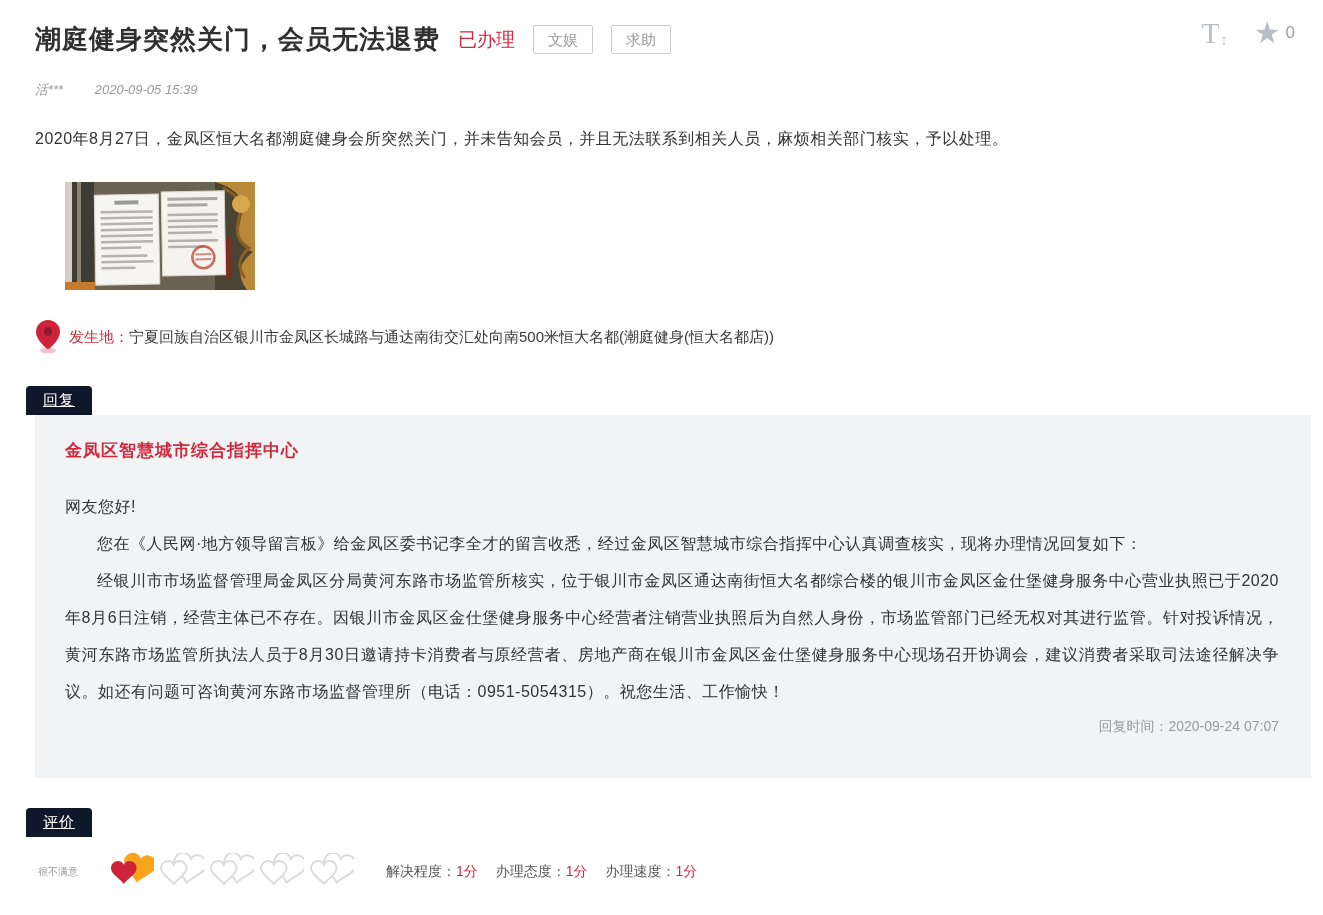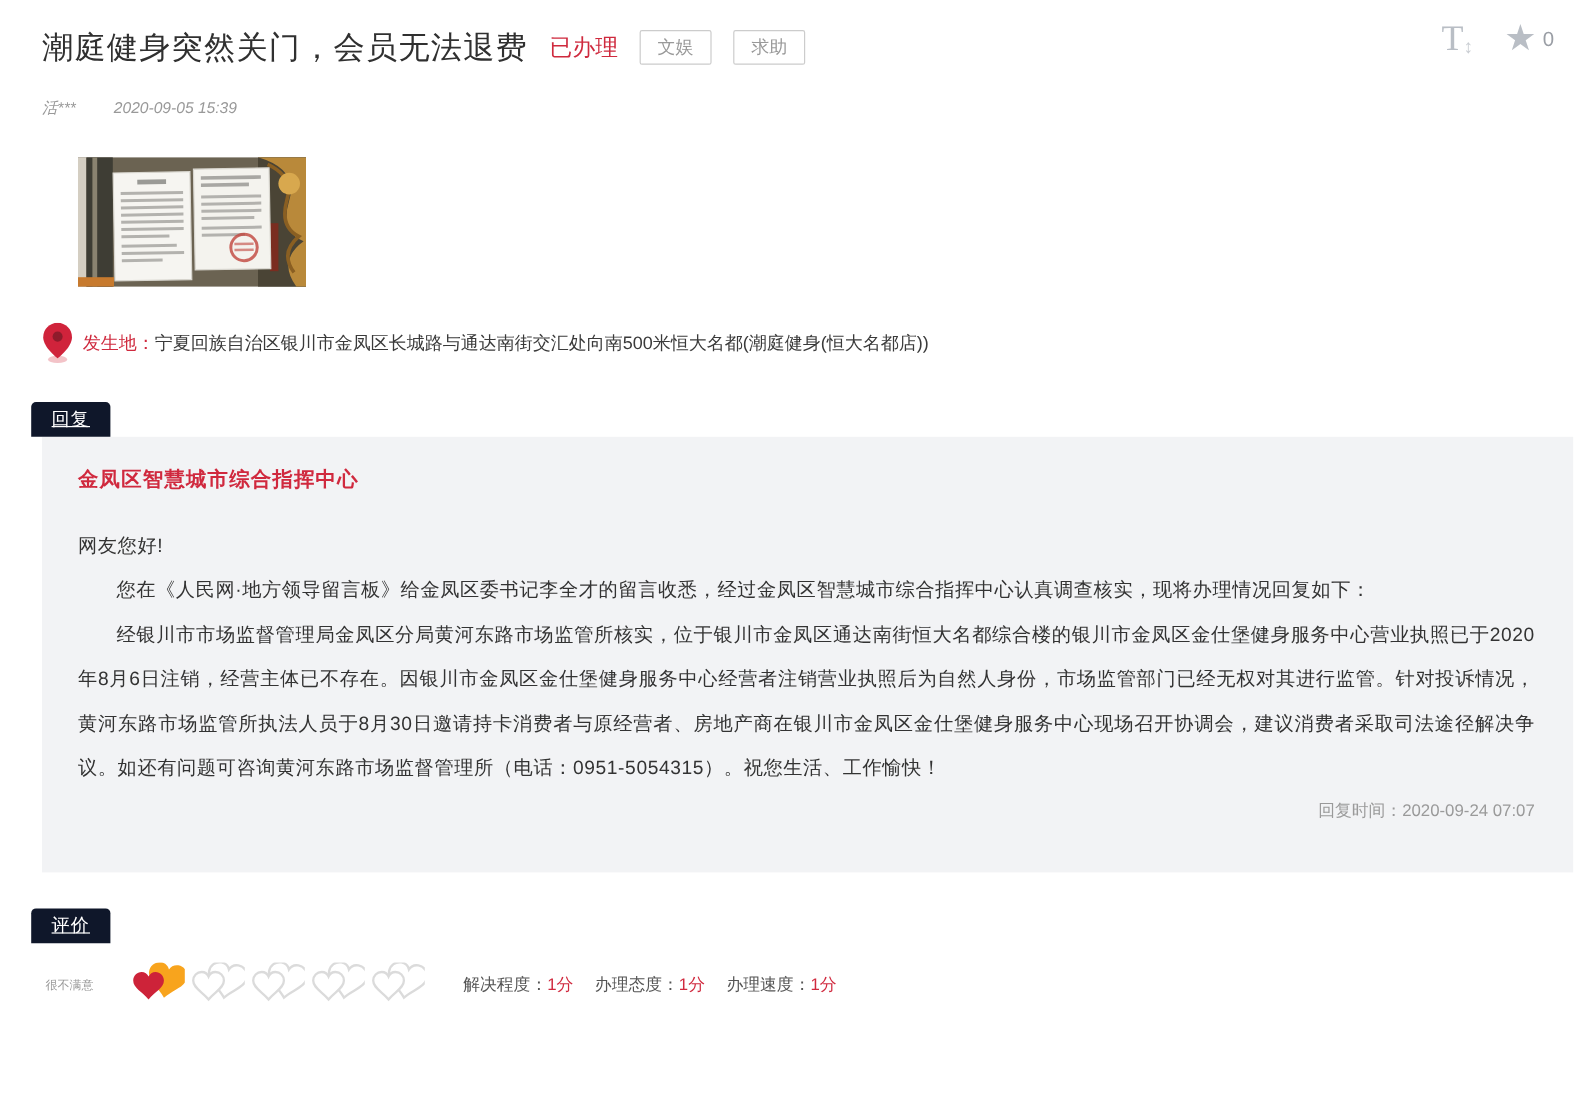--- a/index.html
+++ b/index.html
@@ -6,21 +6,21 @@
   html,body { background:#fff; }
   body {
     width:1323px; height:915px;
     font-family:"Liberation Sans","DejaVu Sans",sans-serif;
     color:#333; overflow:hidden; position:relative;
   }
   .page { padding-top:22px; }
 
   
   .title-row { display:flex; align-items:center; margin-left:35px; margin-right:30px; }
-  h1.title { font-size:26px; font-weight:normal; color:#303030; letter-spacing:1px; }
+  h1.title { font-size:26px; font-weight:bold; color:#303030; letter-spacing:1px; }
   .status { color:#cf2a3e; font-size:19px; margin-left:18px; }
   .tag {
     display:inline-block; border:1px solid #ccc; color:#999; background:#fff;
     font-size:15px; padding:3px 14px; margin-left:18px; border-radius:2px; line-height:1.4;
   }
   .tools { position:absolute; right:28px; top:18px; display:flex; align-items:center; }
   .font-tool { font-family:"Liberation Serif","DejaVu Serif",serif; font-size:30px; color:#b9bec5; line-height:1; cursor:pointer; }
   .font-tool small { font-family:"Liberation Sans",sans-serif; font-size:16px; color:#c9cdd2; vertical-align:-2px; }
   .star-tool { font-size:30px; color:#b9bec5; margin-left:26px; line-height:1; cursor:pointer; }
   .star-count { font-size:17px; color:#9a9ea5; margin-left:5px; }
@@ -82,20 +82,21 @@
     <span class="font-tool"><span>T</span><small>↕</small></span>
     <span class="star-tool">★</span>
     <span class="star-count">0</span>
   </div>
 
   <div class="meta">
     <span class="author">活***</span>
     <span class="date">2020-09-05 15:39</span>
   </div>
 
+  <p class="body-text">2020年8月27日，金凤区恒大名都潮庭健身会所突然关门，并未告知会员，并且无法联系到相关人员，麻烦相关部门核实，予以处理。</p>
 
   <div class="thumb">
     <svg width="190" height="108" viewBox="0 0 190 108" xmlns="http://www.w3.org/2000/svg">
       <rect width="190" height="108" fill="#6b6352"></rect>
       <rect x="0" y="0" width="7" height="108" fill="#d4cec2"></rect>
       <rect x="7" y="0" width="22" height="108" fill="#3e3d34"></rect>
       <rect x="12" y="0" width="4" height="108" fill="#8a8370"></rect>
       <rect x="150" y="0" width="40" height="108" fill="#4a4435"></rect>
       <path d="M150 0 q34 10 26 36 q-8 26 12 34 q-22 16 -6 38 l18 0 0 -108 z" fill="#b9893a"></path>
       <path d="M158 6 q22 10 16 30 q-6 22 10 30 q-16 14 -4 30" stroke="#8a5f22" stroke-width="3" fill="none"></path>

